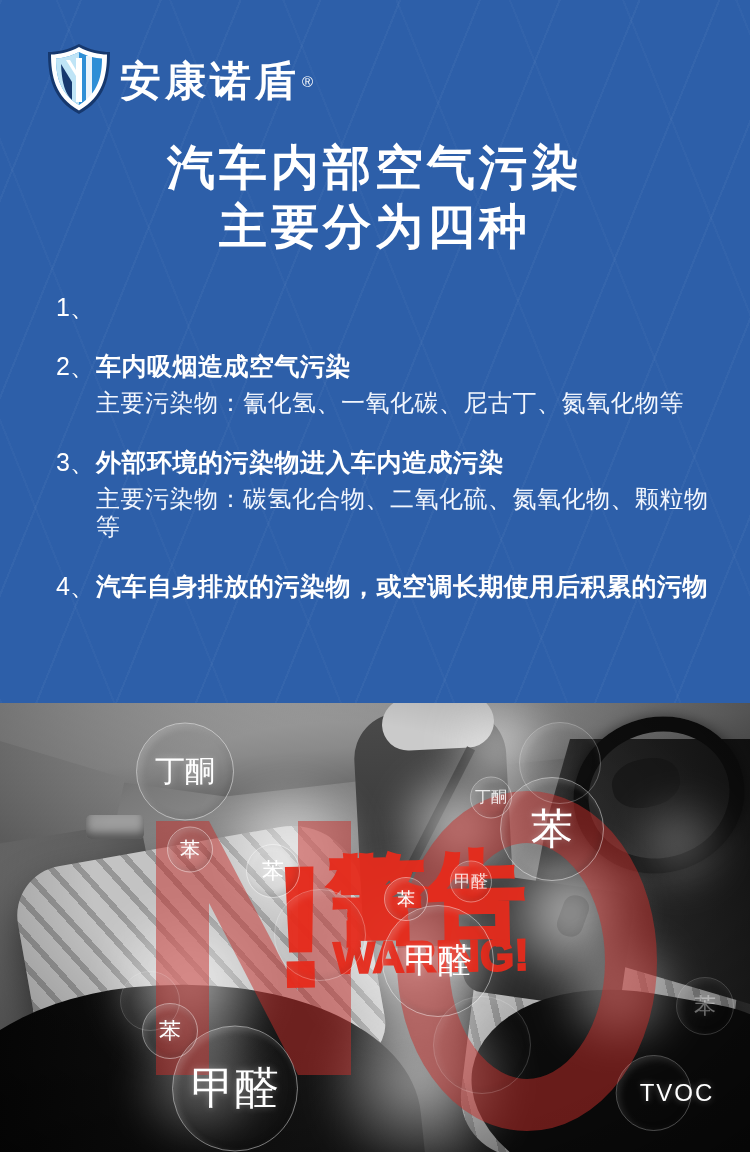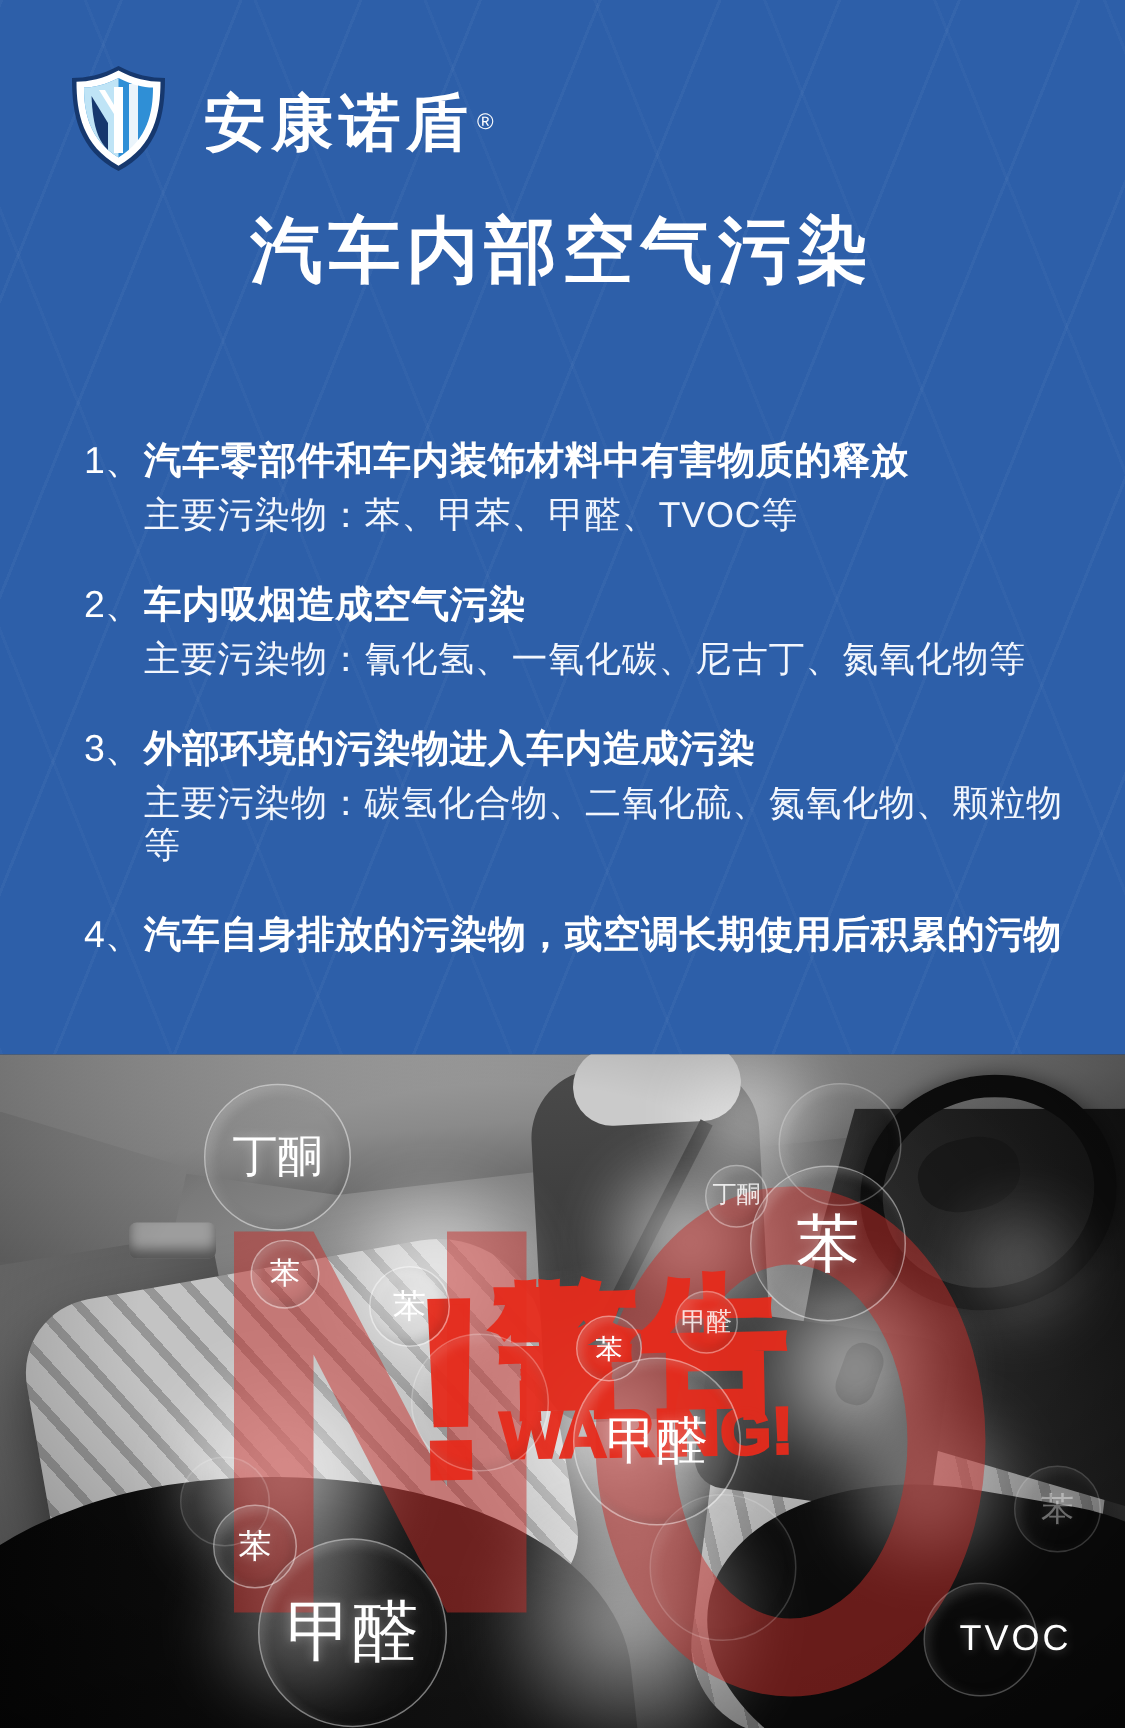--- a/index.html
+++ b/index.html
@@ -6,21 +6,21 @@
   body{font-family:"Liberation Sans","DejaVu Sans",sans-serif;}
   .page{position:relative;width:750px;height:1152px;overflow:hidden;background:#2d5fa9;}
   .page::before{content:"";position:absolute;inset:0;height:703px;
     background:
       repeating-linear-gradient(112deg, rgba(255,255,255,0.035) 0 2px, transparent 2px 74px),
       repeating-linear-gradient(68deg, rgba(255,255,255,0.025) 0 2px, transparent 2px 105px);
     pointer-events:none;}
   
   .brand-row{position:absolute;left:46px;top:42px;display:flex;align-items:center;z-index:2;}
   .brand-name{color:#fff;font-family:"Liberation Serif","DejaVu Serif",serif;font-weight:bold;
-    font-size:41px;letter-spacing:4px;margin-left:24px;line-height:72px;}
+    font-size:41px;letter-spacing:4px;margin-left:8px;line-height:72px;}
   .reg{color:#fff;font-size:15px;vertical-align:28px;margin-left:2px;font-family:"Liberation Sans",sans-serif;}
   
   .title{position:absolute;left:0;top:138px;width:750px;text-align:center;color:#fff;z-index:2;}
   .title div{font-size:48px;font-weight:bold;line-height:59px;letter-spacing:4px;}
   
   .list{position:absolute;left:56px;top:293px;width:660px;color:#fff;z-index:2;}
   .item{margin-bottom:31px;}
   .item-head{display:flex;align-items:baseline;}
   .num{font-size:25px;font-weight:400;width:40px;flex:0 0 40px;line-height:28px;}
   .heading{font-size:25px;font-weight:bold;letter-spacing:0.5px;line-height:28px;}
@@ -67,29 +67,28 @@
         <path d="M20 18 L30 34 L30 60 L36 60 L36 16 L30 16 L30 28 L24 18 Z" fill="#ffffff"></path>
         <path d="M40 14 L46 14 L46 56 L40 60 Z" fill="#ffffff" opacity="0.9"></path>
       </svg>
     </span>
     <span class="brand-name">安康诺盾</span>
     <span class="reg">®</span>
   </div>
 
   <div class="title">
     <div>汽车内部空气污染</div>
+    <div>主要分为四种</div>
   </div>
 
   <div class="list">
     <div class="item">
       <div class="item-head">
         <span class="num">1、</span>
-        <span class="heading">汽车零部件和车内装饰材料中有害物质的释放</span>
-      </div>
-      <div class="detail">主要污染物：苯、甲苯、甲醛、TVOC等</div>
+      </div>
     </div>
     <div class="item">
       <div class="item-head">
         <span class="num">2、</span>
         <span class="heading">车内吸烟造成空气污染</span>
       </div>
       <div class="detail">主要污染物：氰化氢、一氧化碳、尼古丁、氮氧化物等</div>
     </div>
     <div class="item">
       <div class="item-head">

